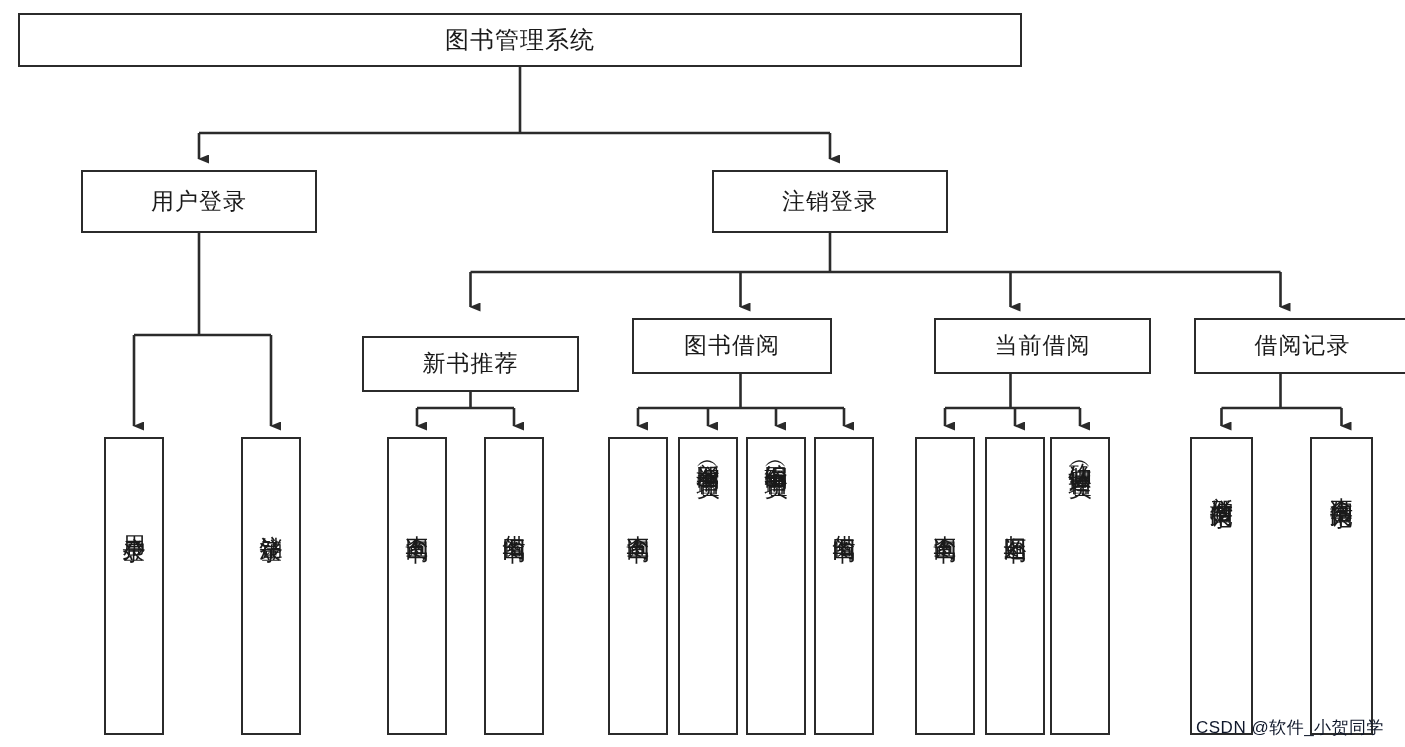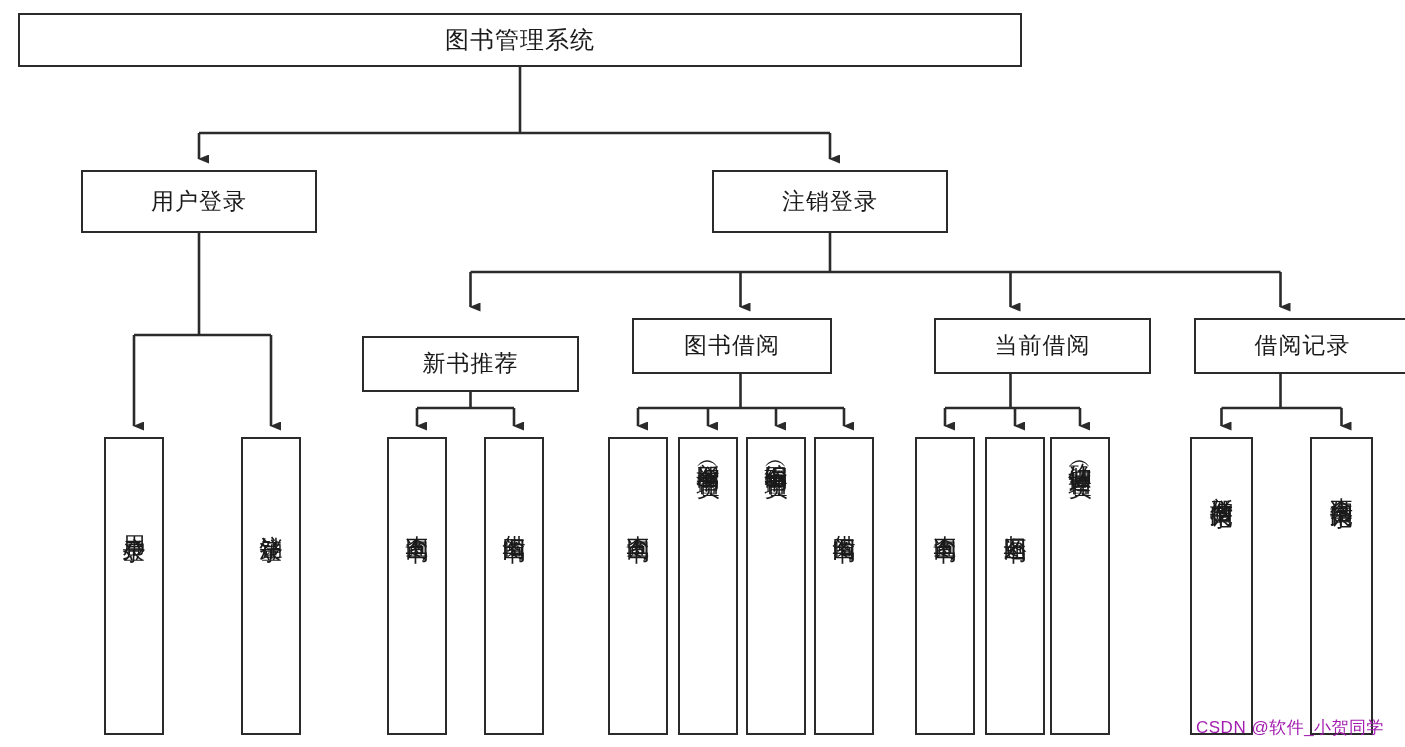--- a/index.html
+++ b/index.html
@@ -52,21 +52,21 @@
     font-size: 23px;
     line-height: 1.26;
     letter-spacing: 2px;
   }
   .node.root .node-label {
     font-size: 24px;
   }
   .watermark {
     position: absolute;
     font-size: 17px;
-    color: #a21caf;
+    color: #0f172a;
     letter-spacing: 0.5px;
     white-space: nowrap;
     user-select: none;
   }
 </style>
 </head>
 <body>
 
 <div id="canvas">
   <svg id="wires" viewBox="0 0 1405 747">

